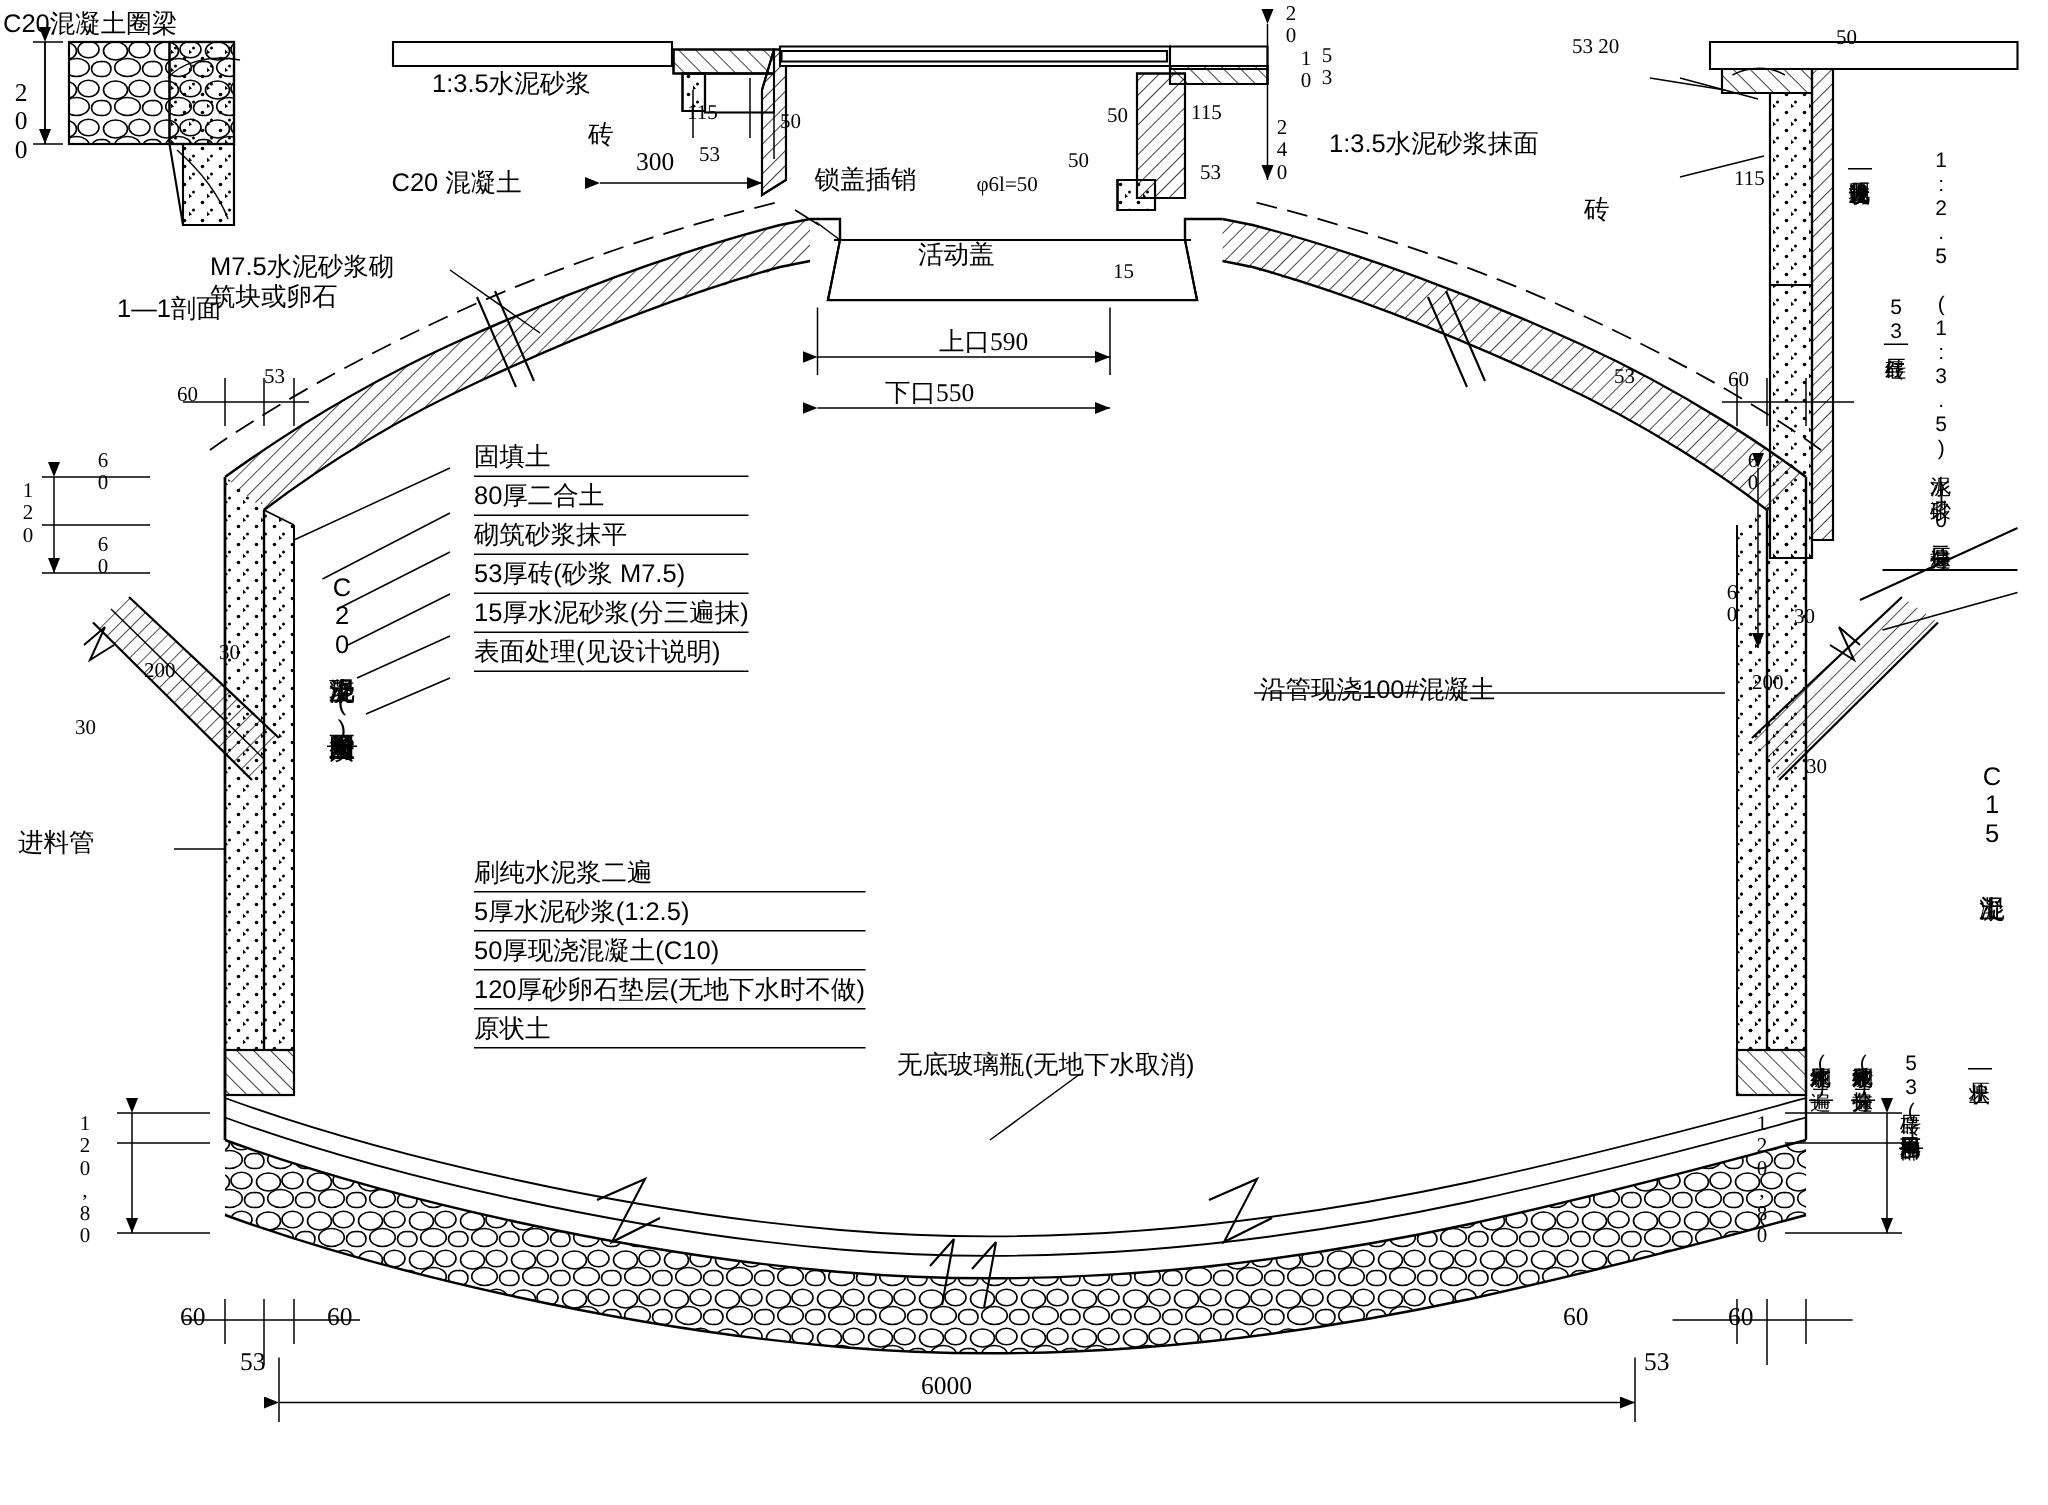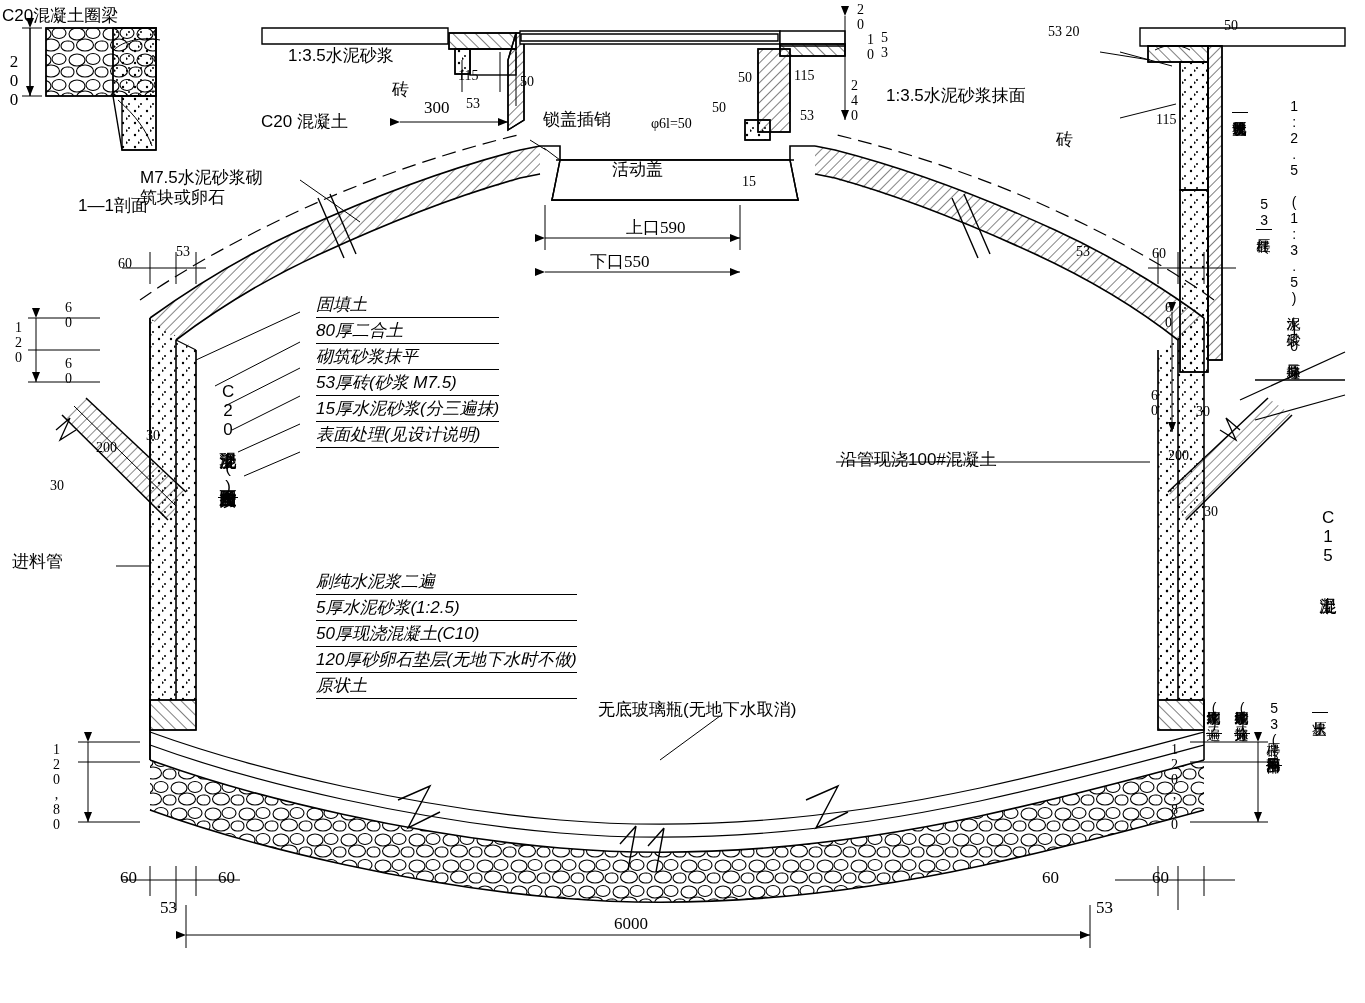--- a/index.html
+++ b/index.html
@@ -6,21 +6,21 @@
   body{width:1365px;height:1003px;position:relative;overflow:hidden;
        font-family:"Liberation Sans","DejaVu Sans",sans-serif;color:#000;}
   #stage{position:absolute;left:0;top:0;width:1365px;height:1003px;}
   svg.draw{position:absolute;left:0;top:0;width:1365px;height:1003px;}
   .lbl{position:absolute;white-space:nowrap;font-size:17px;line-height:1.15;}
   .lbl.sm{font-size:14px;}
   .lbl.num{font-family:"Liberation Serif","DejaVu Serif",serif;font-size:17px;}
   .lbl.numsm{font-family:"Liberation Serif","DejaVu Serif",serif;font-size:14px;}
   .vert{writing-mode:vertical-rl;text-orientation:upright;white-space:nowrap;}
   .ul{border-bottom:1.3px solid #000;padding-bottom:1px;}
-  .noteblock{position:absolute;font-style:italic;}
+  .noteblock{position:absolute;}
   .noteblock div{white-space:nowrap;font-size:17px;padding:1px 0;border-bottom:1.3px solid #000;}
 </style>
 </head>
 <body>
 
 <div id="stage">
 
 <svg class="draw" viewBox="0 0 1365 1003">
   <defs>
     <pattern id="hatch45" width="7" height="7" patternUnits="userSpaceOnUse" patternTransform="rotate(45)">

